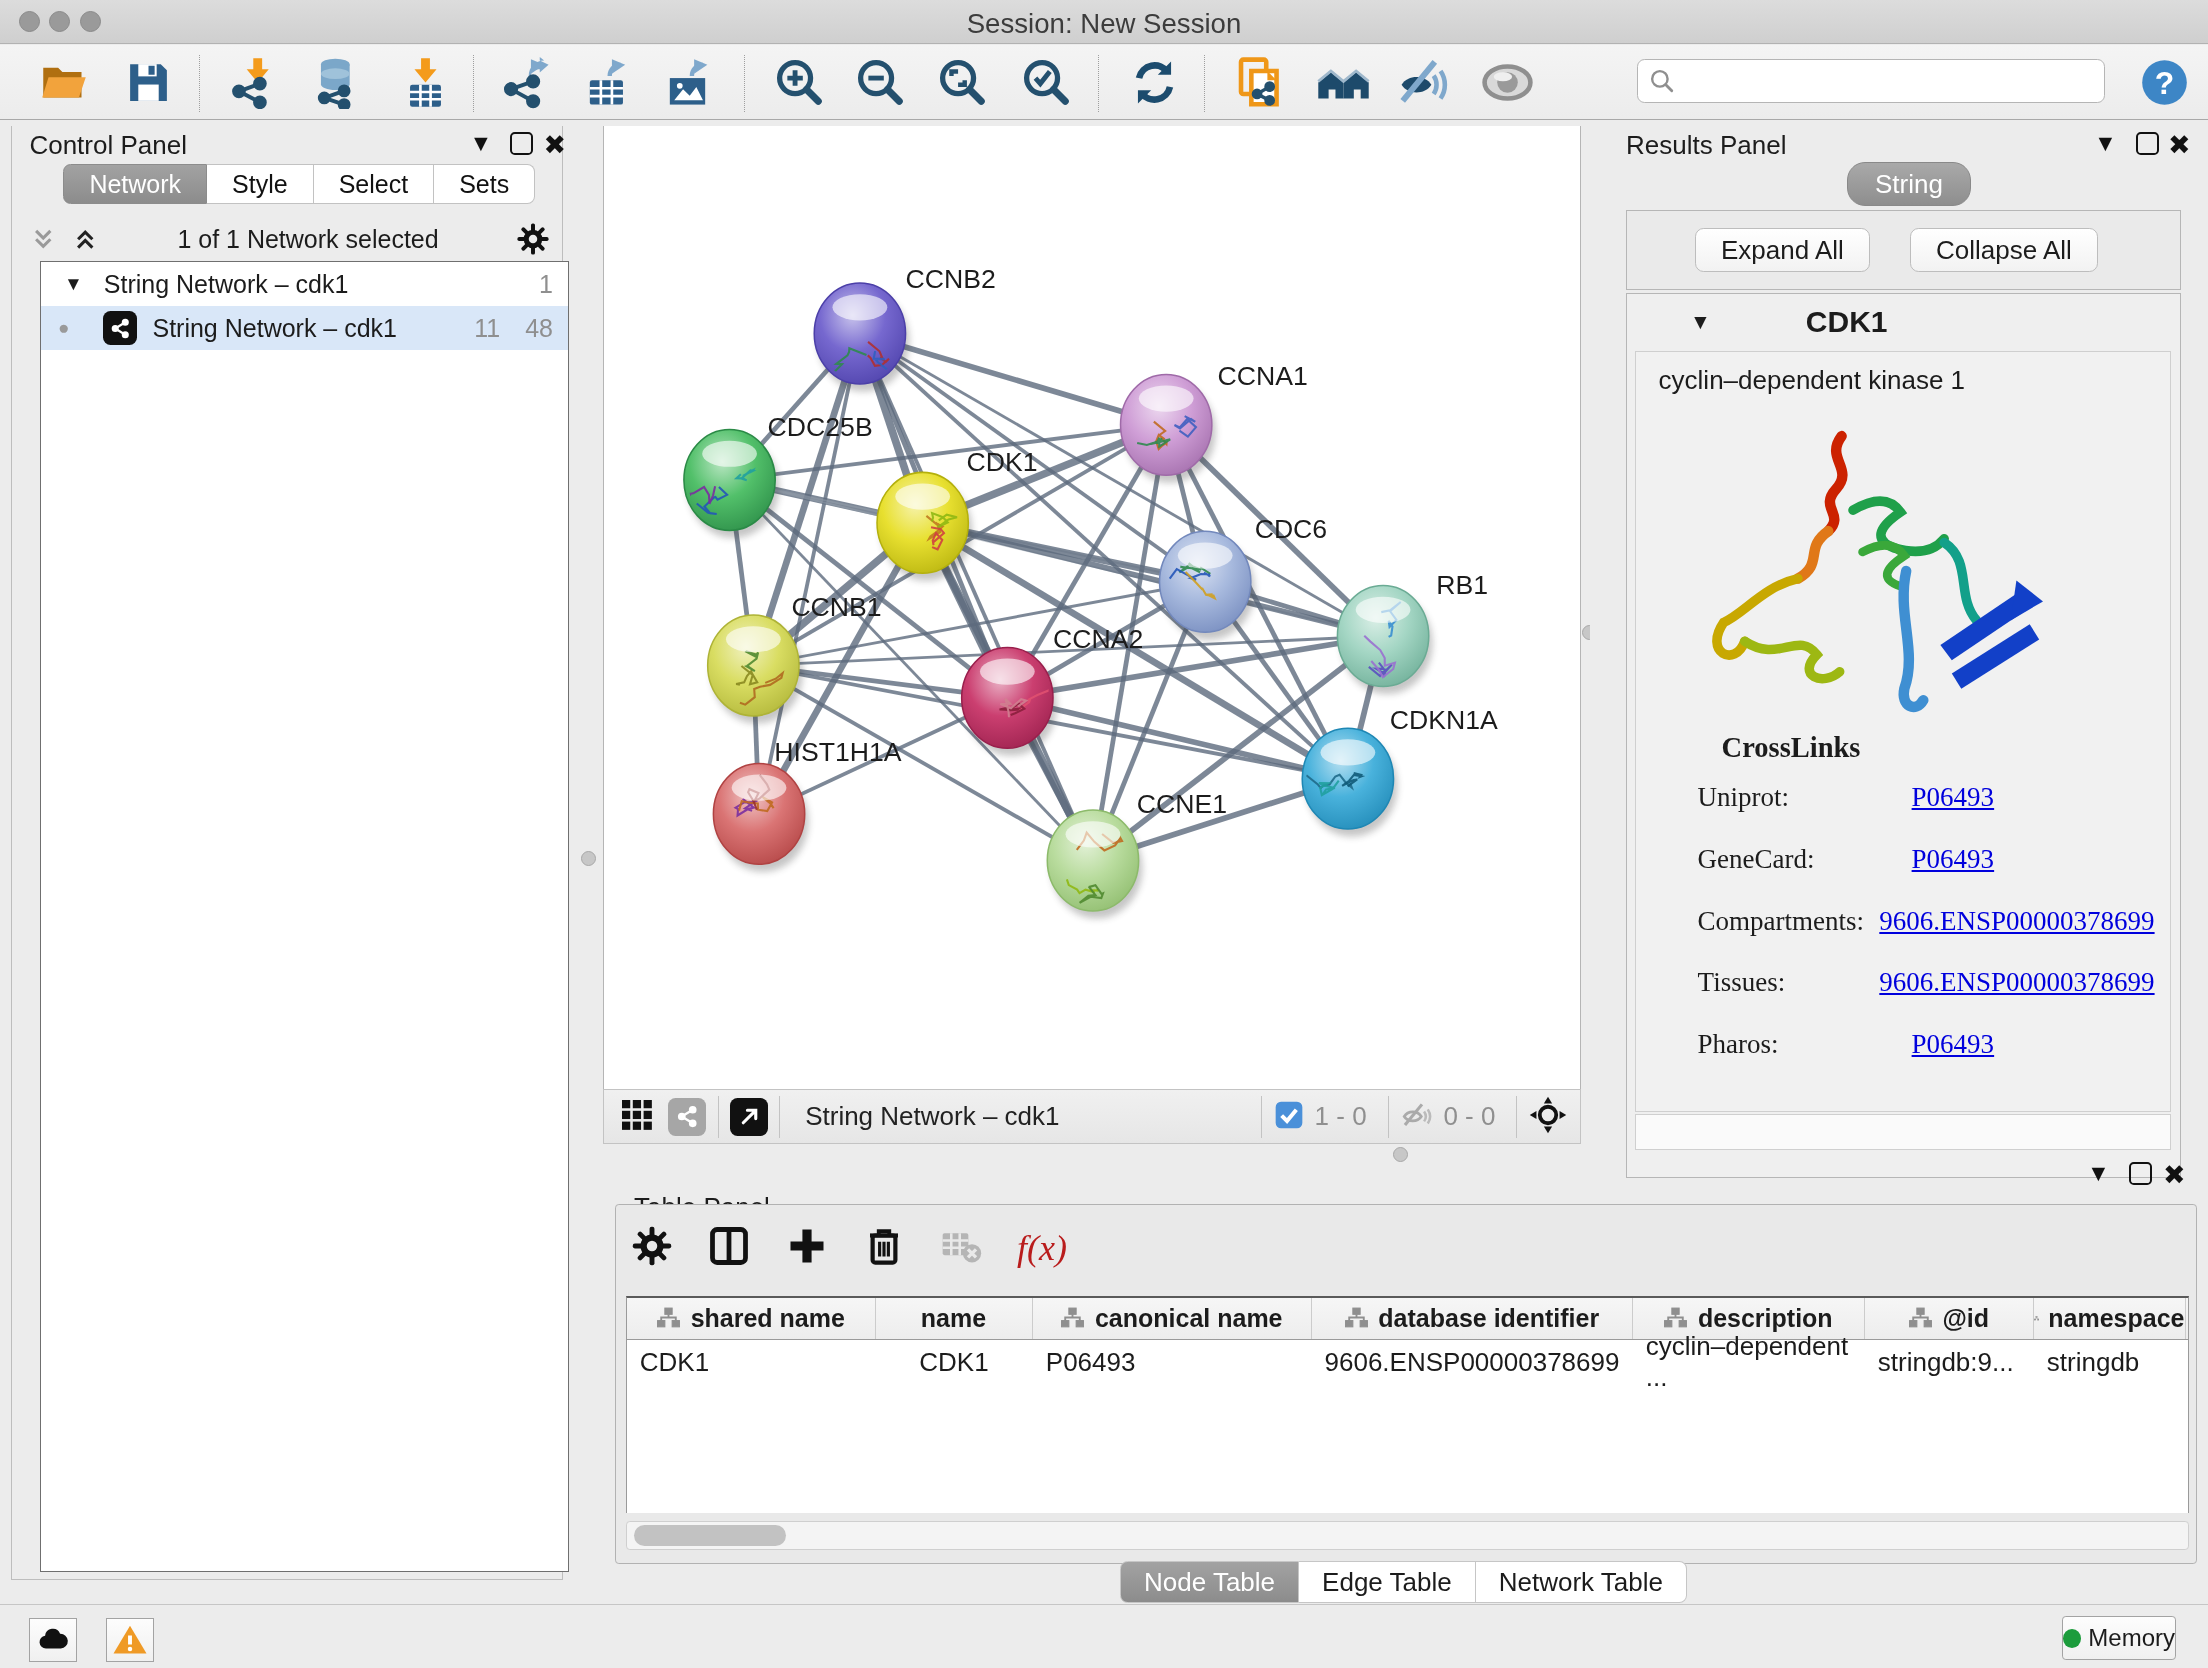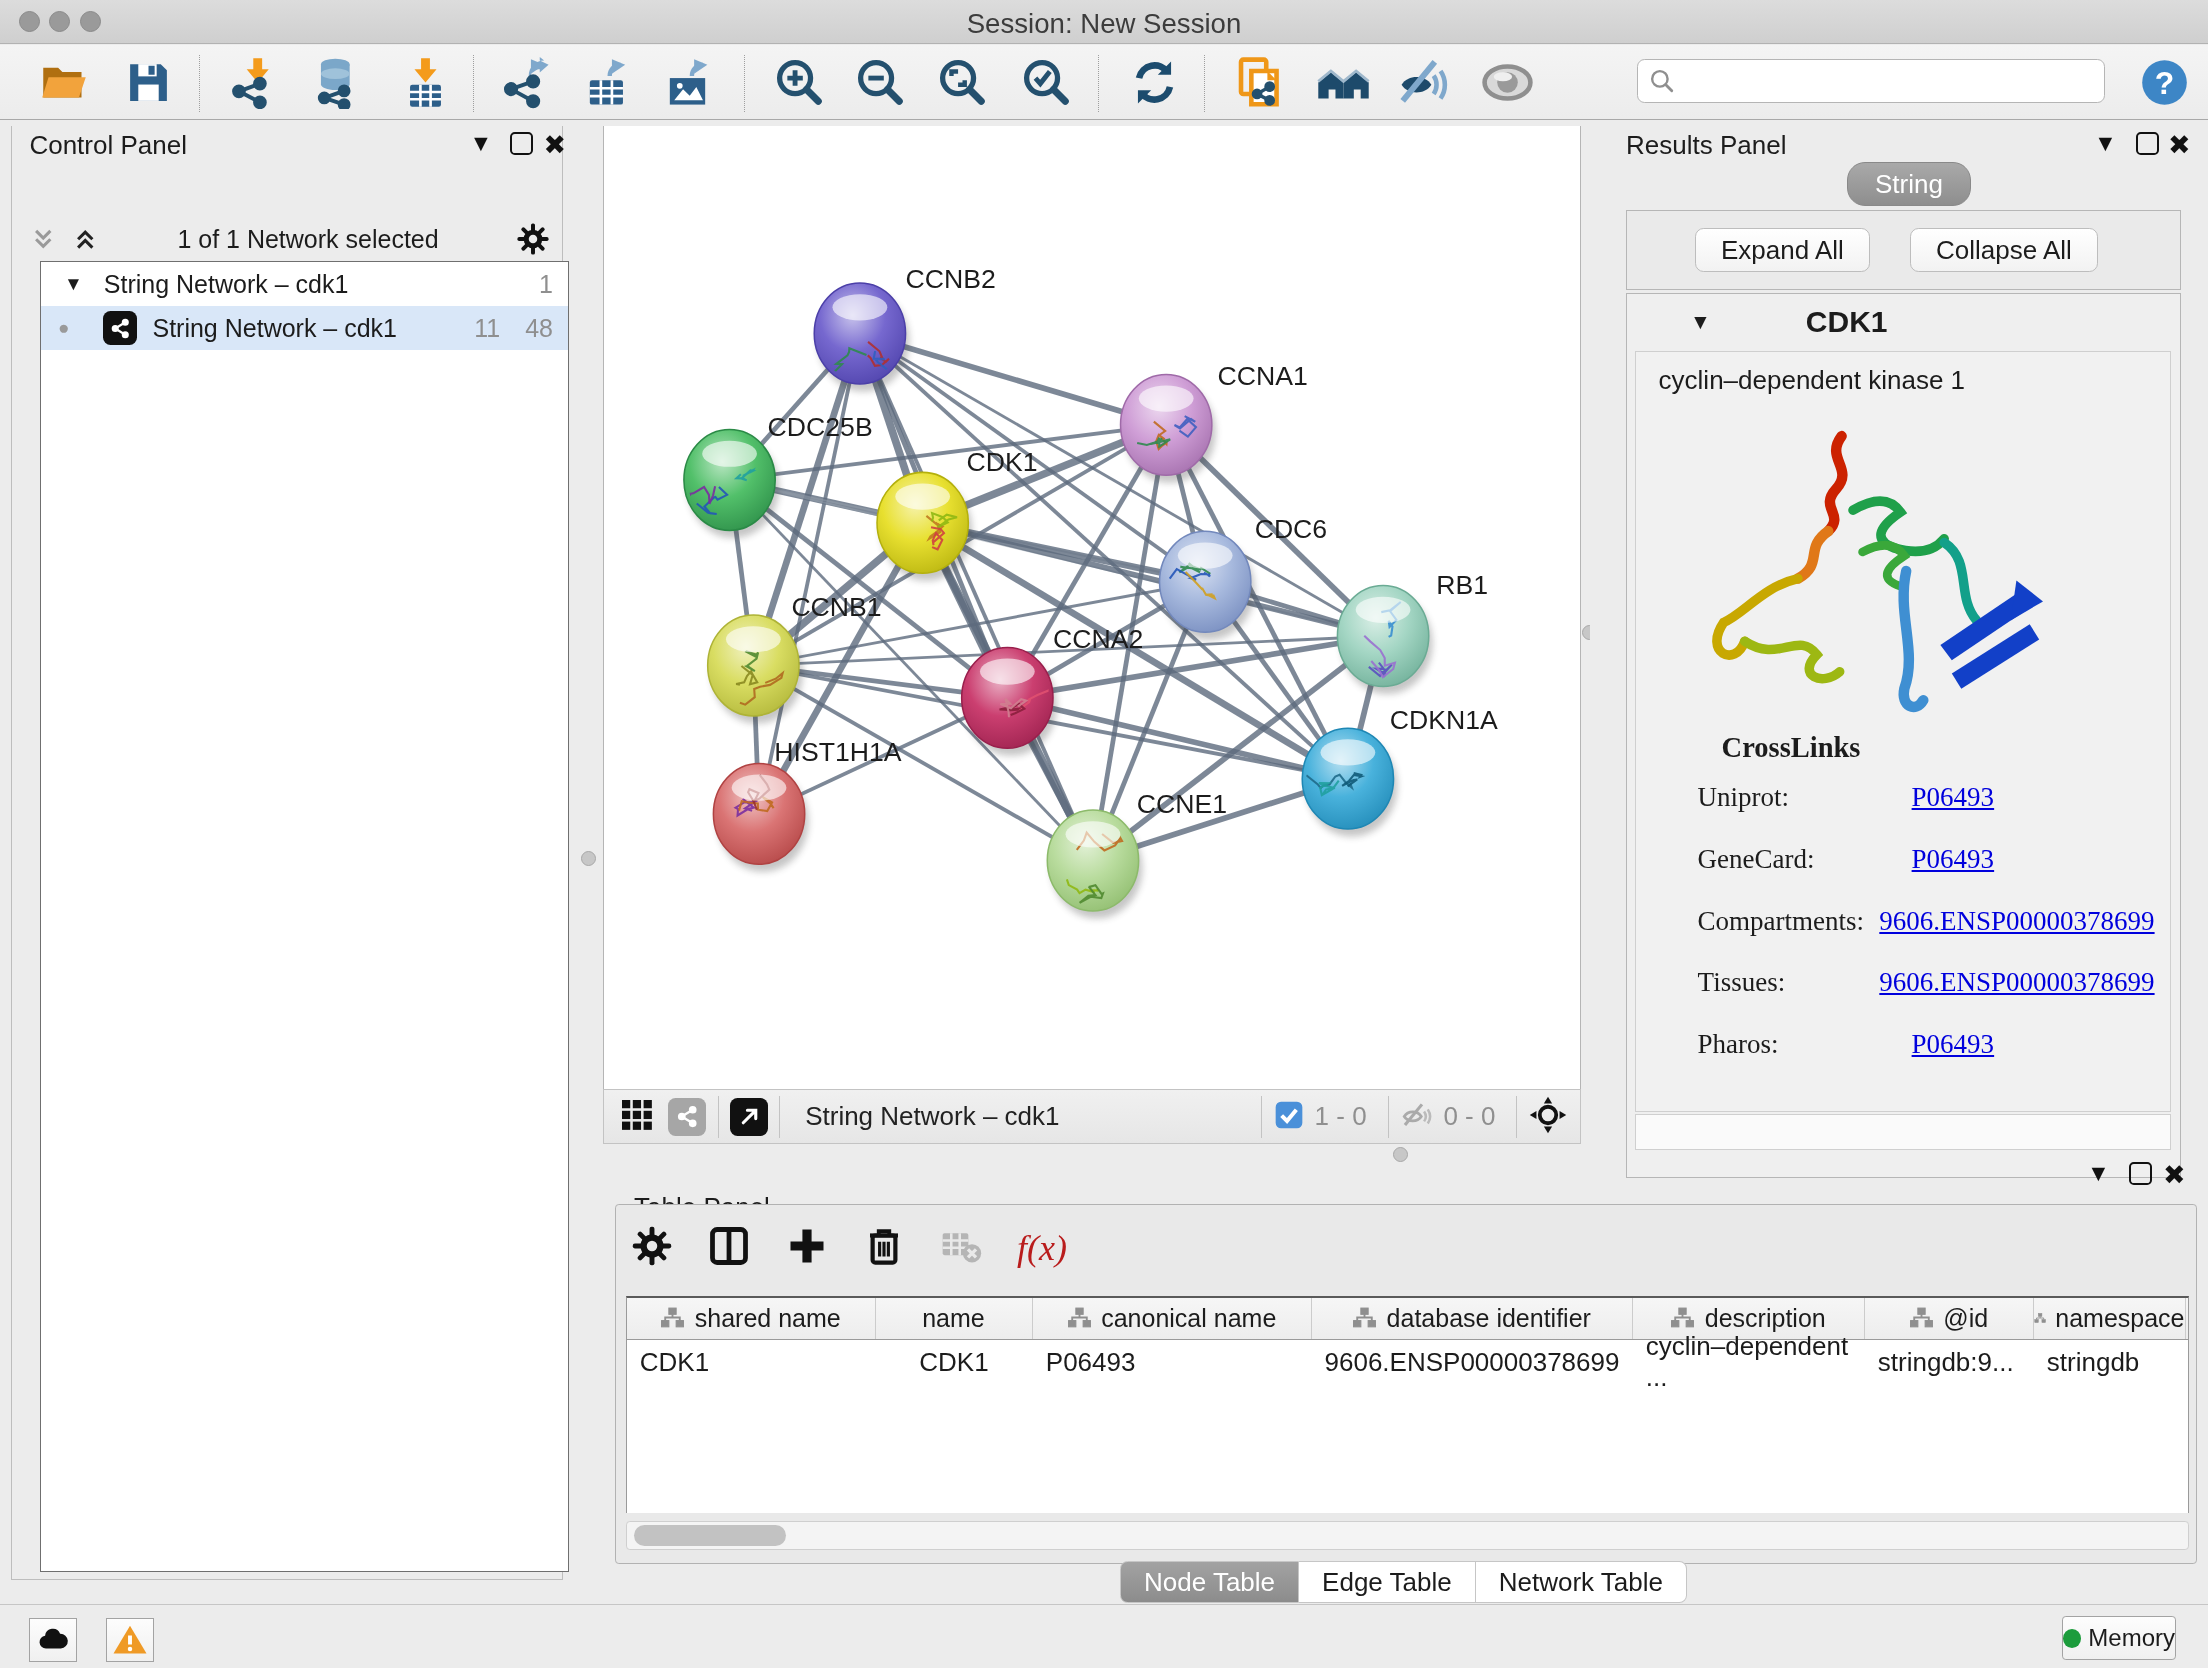--- a/index.html
+++ b/index.html
@@ -66,21 +66,21 @@
   .xl-link { color:#0000dd; text-decoration:underline; }
   .rbottom { position:absolute; left:7.6px; top:820px; width:536px; height:36px; background:#fafafa; border:1px solid #cfcfcf; }
 
   
   .tablepanel-title-row { left:615px; top:1158px; width:1593px; height:42px; }
   .tbox { left:615px; top:1204px; width:1582px; height:360px; background:#e9e9e9; border:1px solid #b2b2b2; border-radius:3.8px; }
   .t-toolbar { position:absolute; left:15px; top:13.3px; height:59px; display:flex; align-items:center; gap:34px; }
   .fx { font-family:"Liberation Serif",serif; font-style:italic; font-size:36px; color:#b91c1c; }
   .grid-table { position:absolute; left:9.5px; top:91px; width:1563px; height:217px; background:#fff; border-top:2.9px solid #5a5a5a; border-left:1px solid #9a9a9a; border-right:1px solid #9a9a9a; }
   .thead { display:flex; height:42px; background:linear-gradient(#f6f6f6,#ededed); border-bottom:1.9px solid #9a9a9a; }
-  .th { display:flex; align-items:center; justify-content:center; font-size:25px; border-right:1px solid #cccccc; gap:9.5px; }
+  .th { display:flex; align-items:center; justify-content:center; font-size:25px; border-right:1px solid #cccccc; gap:9.5px;font-weight:bold; }
   .trow { display:flex; height:44px; background:#fff; }
   .td { font-size:26px; display:flex; align-items:center; padding:0 13.3px; }
   .hscroll { position:absolute; left:9.5px; top:316px; width:1563px; height:28.5px; background:#f4f4f4; border:1px solid #cfcfcf; border-radius:3.8px; }
   .hthumb { position:absolute; left:7.6px; top:2.9px; width:152px; height:21px; background:#c2c2c2; border-radius:10.5px; }
   .ttabs { left:1120px; top:1561px; height:42px; display:flex; }
   .ttab { height:42px; padding:14px 23px; background:#fff; border:1px solid #c6c6c6; border-left:none; font-size:26px; display:flex; align-items:center; }
   .ttab:first-child { border-left:1px solid #c6c6c6; border-radius:7.6px 0 0 7.6px; }
   .ttab:last-child { border-radius:0 7.6px 7.6px 0; }
   .ttab.active { background:linear-gradient(#a2a2a2,#8c8c8c); color:#fff; }
 
@@ -276,20 +276,26 @@
         </svg>
     </div>
   </div>
 
   <div class="abs ctrl">
     <div class="abs" style="left:17px; top:3.8px;"><span class="panel-title">Control Panel</span></div>
     <div class="abs hdr-glyph" style="left:457px; top:5.7px;">▼</div>
     <div class="abs float-box" style="left:498px; top:5.7px;"></div>
     <div class="abs hdr-glyph" style="left:531px; top:5.7px; font-size:27px;">✖</div>
 
+    <div class="tabs-row">
+        <div class="tab active">Network</div>
+        <div class="tab">Style</div>
+        <div class="tab">Select</div>
+        <div class="tab">Sets</div>
+      </div>
 
     <div class="netsec-hdr">
       <svg width="28.5" height="28.5" viewBox="0 0 24 24">
           <path d="M6 5l6 6 6-6M6 12l6 6 6-6" fill="none" stroke="#9a9a9a" stroke-width="2.6"></path>
         </svg>
       <svg width="28.5" height="28.5" viewBox="0 0 24 24" style="margin-left:13.3px">
           <path d="M6 12l6-6 6 6M6 19l6-6 6 6" fill="none" stroke="#222" stroke-width="2.6"></path>
         </svg>
       <span class="net-status">1 of 1 Network selected</span>
       <svg width="34" height="34" viewBox="0 0 24 24">

